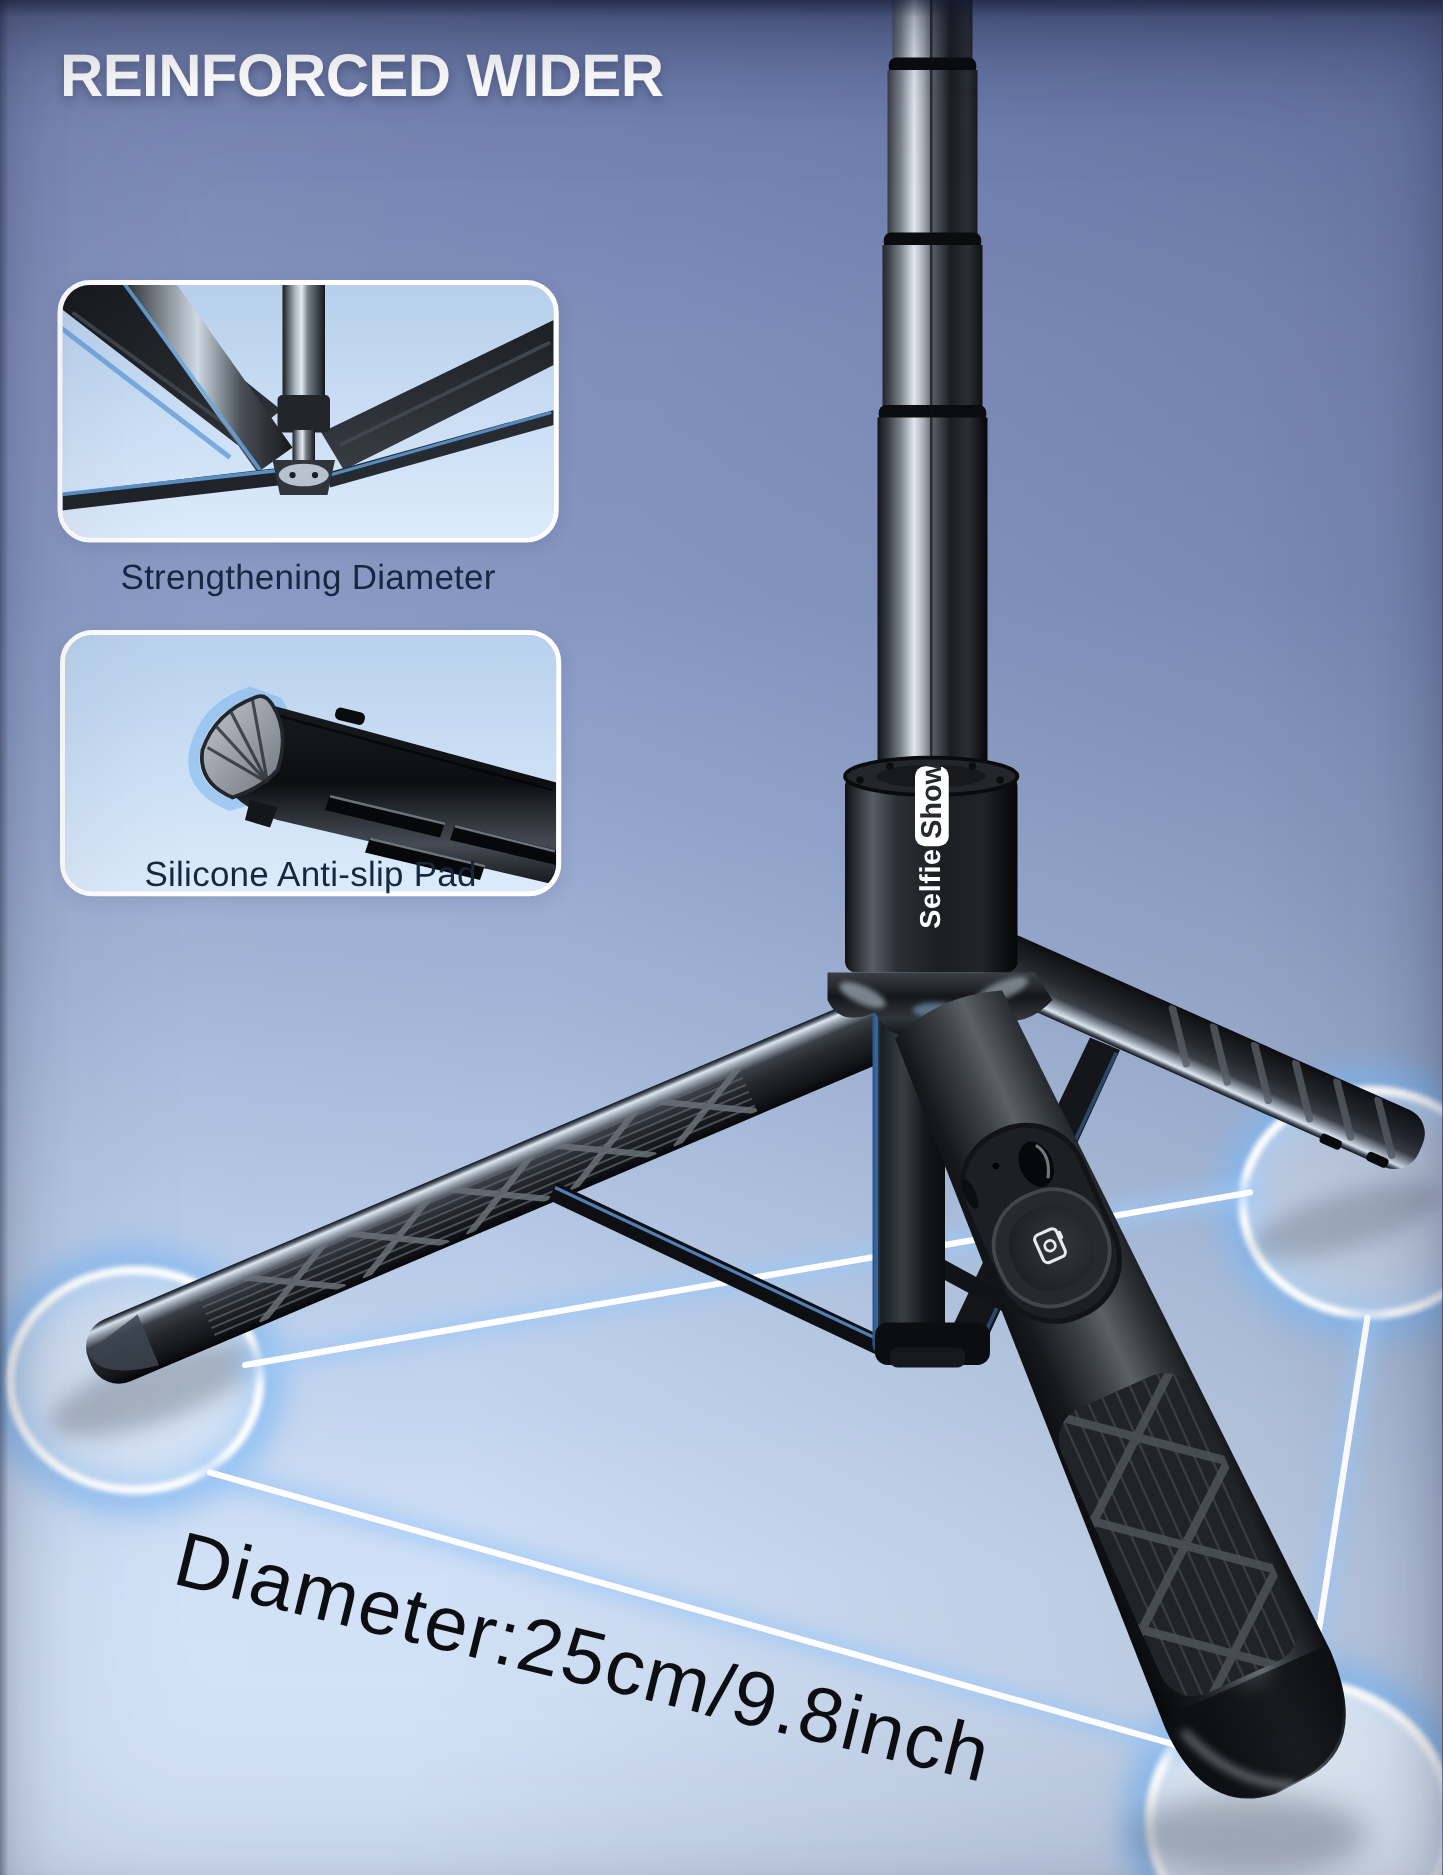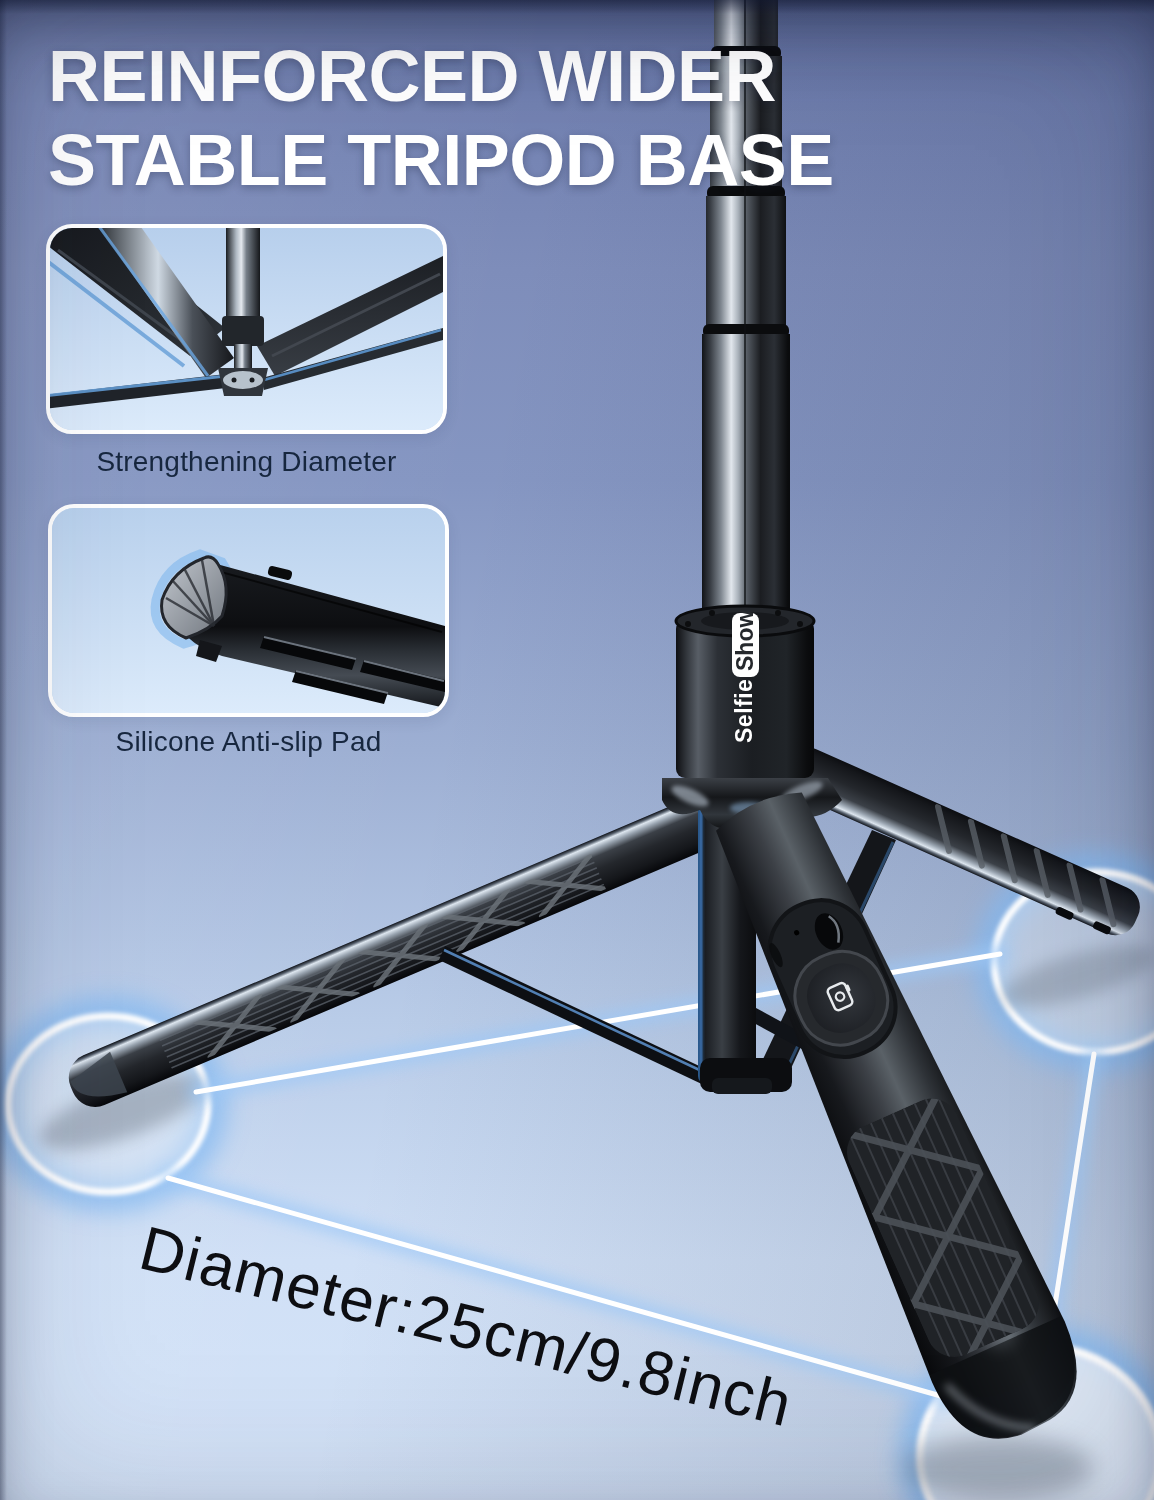--- a/index.html
+++ b/index.html
@@ -3,28 +3,28 @@
 <meta charset="utf-8">
 <style>
   html,body{margin:0;padding:0;background:#2a3150;}
   #stage{
     position:relative;width:1154px;height:1500px;overflow:hidden;
     font-family:"Liberation Sans", sans-serif;
     background:linear-gradient(180deg,#5d6b99 0%,#7281b1 7%,#7e8dba 18%,#8596c2 32%,#9dafd3 50%,#b9cce8 68%,#d0e0f6 84%,#d5e4f8 100%);
   }
   #tint{position:absolute;inset:0;background:linear-gradient(100deg,rgba(255,255,255,.07) 0%,rgba(255,255,255,0) 40%,rgba(18,26,56,.16) 100%);}
   #vignette{position:absolute;inset:0;box-shadow:inset 0 26px 60px -18px rgba(16,22,48,.55), inset 0 0 150px rgba(25,32,64,.18);}
-  .headline{position:absolute;left:48px;top:34px;color:#fff;font-weight:800;font-size:72px;line-height:1.17;letter-spacing:-.5px;text-shadow:0 3px 8px rgba(20,26,52,.30);white-space:nowrap;}
+  .headline{position:absolute;left:48px;top:34px;color:#fff;font-weight:800;font-size:48px;line-height:1.17;letter-spacing:-.5px;text-shadow:0 3px 8px rgba(20,26,52,.30);white-space:nowrap;}
   .card{position:absolute;width:393px;border:4px solid #fff;border-radius:26px;overflow:hidden;background:#c6daf2;box-shadow:0 4px 14px rgba(30,40,80,.10);}
   #card1{left:46px;top:224px;height:202px;}
   #card2{left:48px;top:504px;height:205px;}
   .card svg{display:block;width:100%;height:100%;}
   .caption{position:absolute;width:401px;text-align:center;color:#17273f;font-size:28px;font-weight:500;letter-spacing:.2px;}
   #cap1{left:46px;top:446px;}
-  #cap2{left:48px;top:726px;}
+  #cap2{left:48px;top:684px;}
   #tripod{position:absolute;left:0;top:0;}
   .dim{position:absolute;left:150px;top:1212px;transform:rotate(13.8deg);transform-origin:0 0;color:#0d0e12;font-size:62px;font-weight:500;letter-spacing:1.5px;white-space:nowrap;}
   #topedge{position:absolute;left:0;top:0;width:100%;height:14px;background:linear-gradient(180deg,rgba(16,23,48,.5),rgba(16,23,48,0));}
   #leftedge{position:absolute;left:0;top:0;width:7px;height:100%;background:linear-gradient(90deg,rgba(16,23,48,.35),rgba(16,23,48,0));}
 </style>
 </head>
 <body>
 
 <div id="stage">
   <div id="tint"></div>
@@ -276,21 +276,20 @@
           <rect x="190" y="-9" width="24" height="19" rx="4" stroke-width="2.5"></rect>
           <circle cx="202" cy="0.5" r="4.2" stroke-width="2.2"></circle>
           <rect x="194" y="-12" width="7" height="4" rx="1.5" fill="#e8ebee" stroke="none"></rect>
         </g>
       </g>
     </g>
   </svg>
 
   <div class="headline">
     <div>REINFORCED WIDER</div>
-    <div>STABLE TRIPOD BASE</div>
   </div>
 
   <div id="card1" class="card">
     <svg viewBox="0 0 393 202" preserveAspectRatio="none">
       <defs>
         <linearGradient id="c1bg" x1="0" y1="0" x2="0" y2="1">
           <stop offset="0" stop-color="#b7cfec"></stop>
             <stop offset="1" stop-color="#dcebfb"></stop>
         </linearGradient>
         <linearGradient id="c1leg" x1="0" y1="0" x2="1" y2="1">

